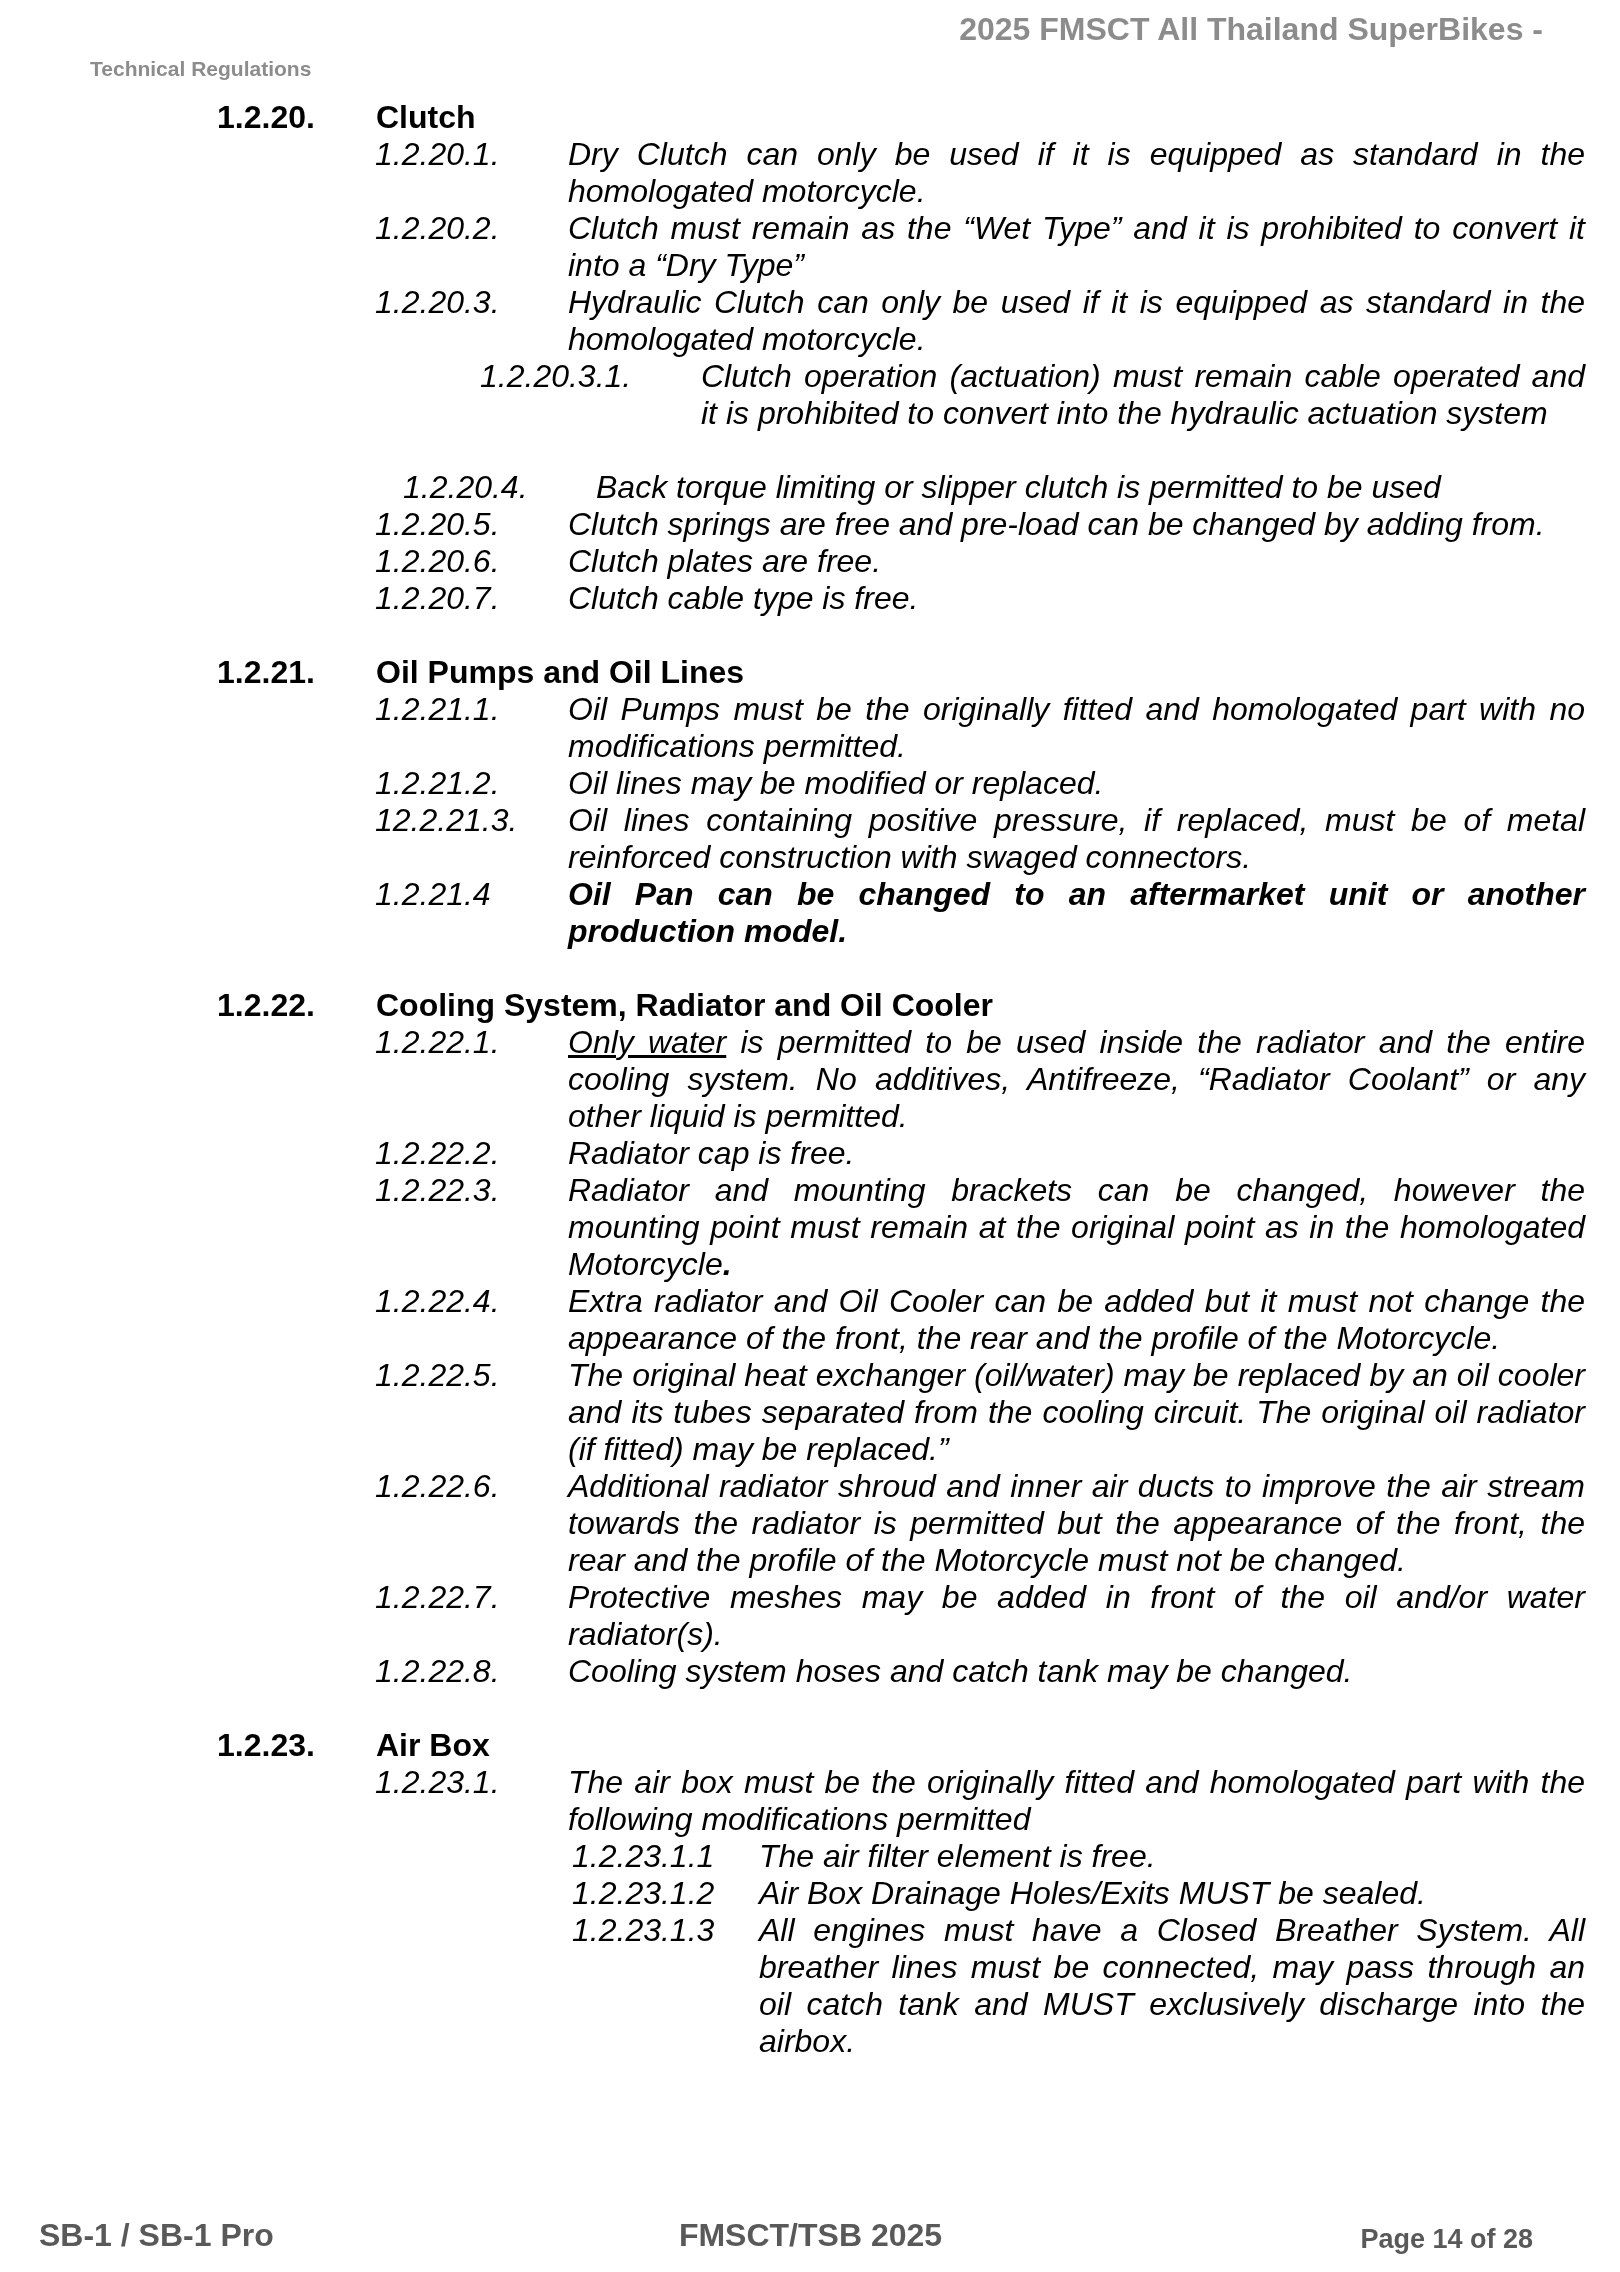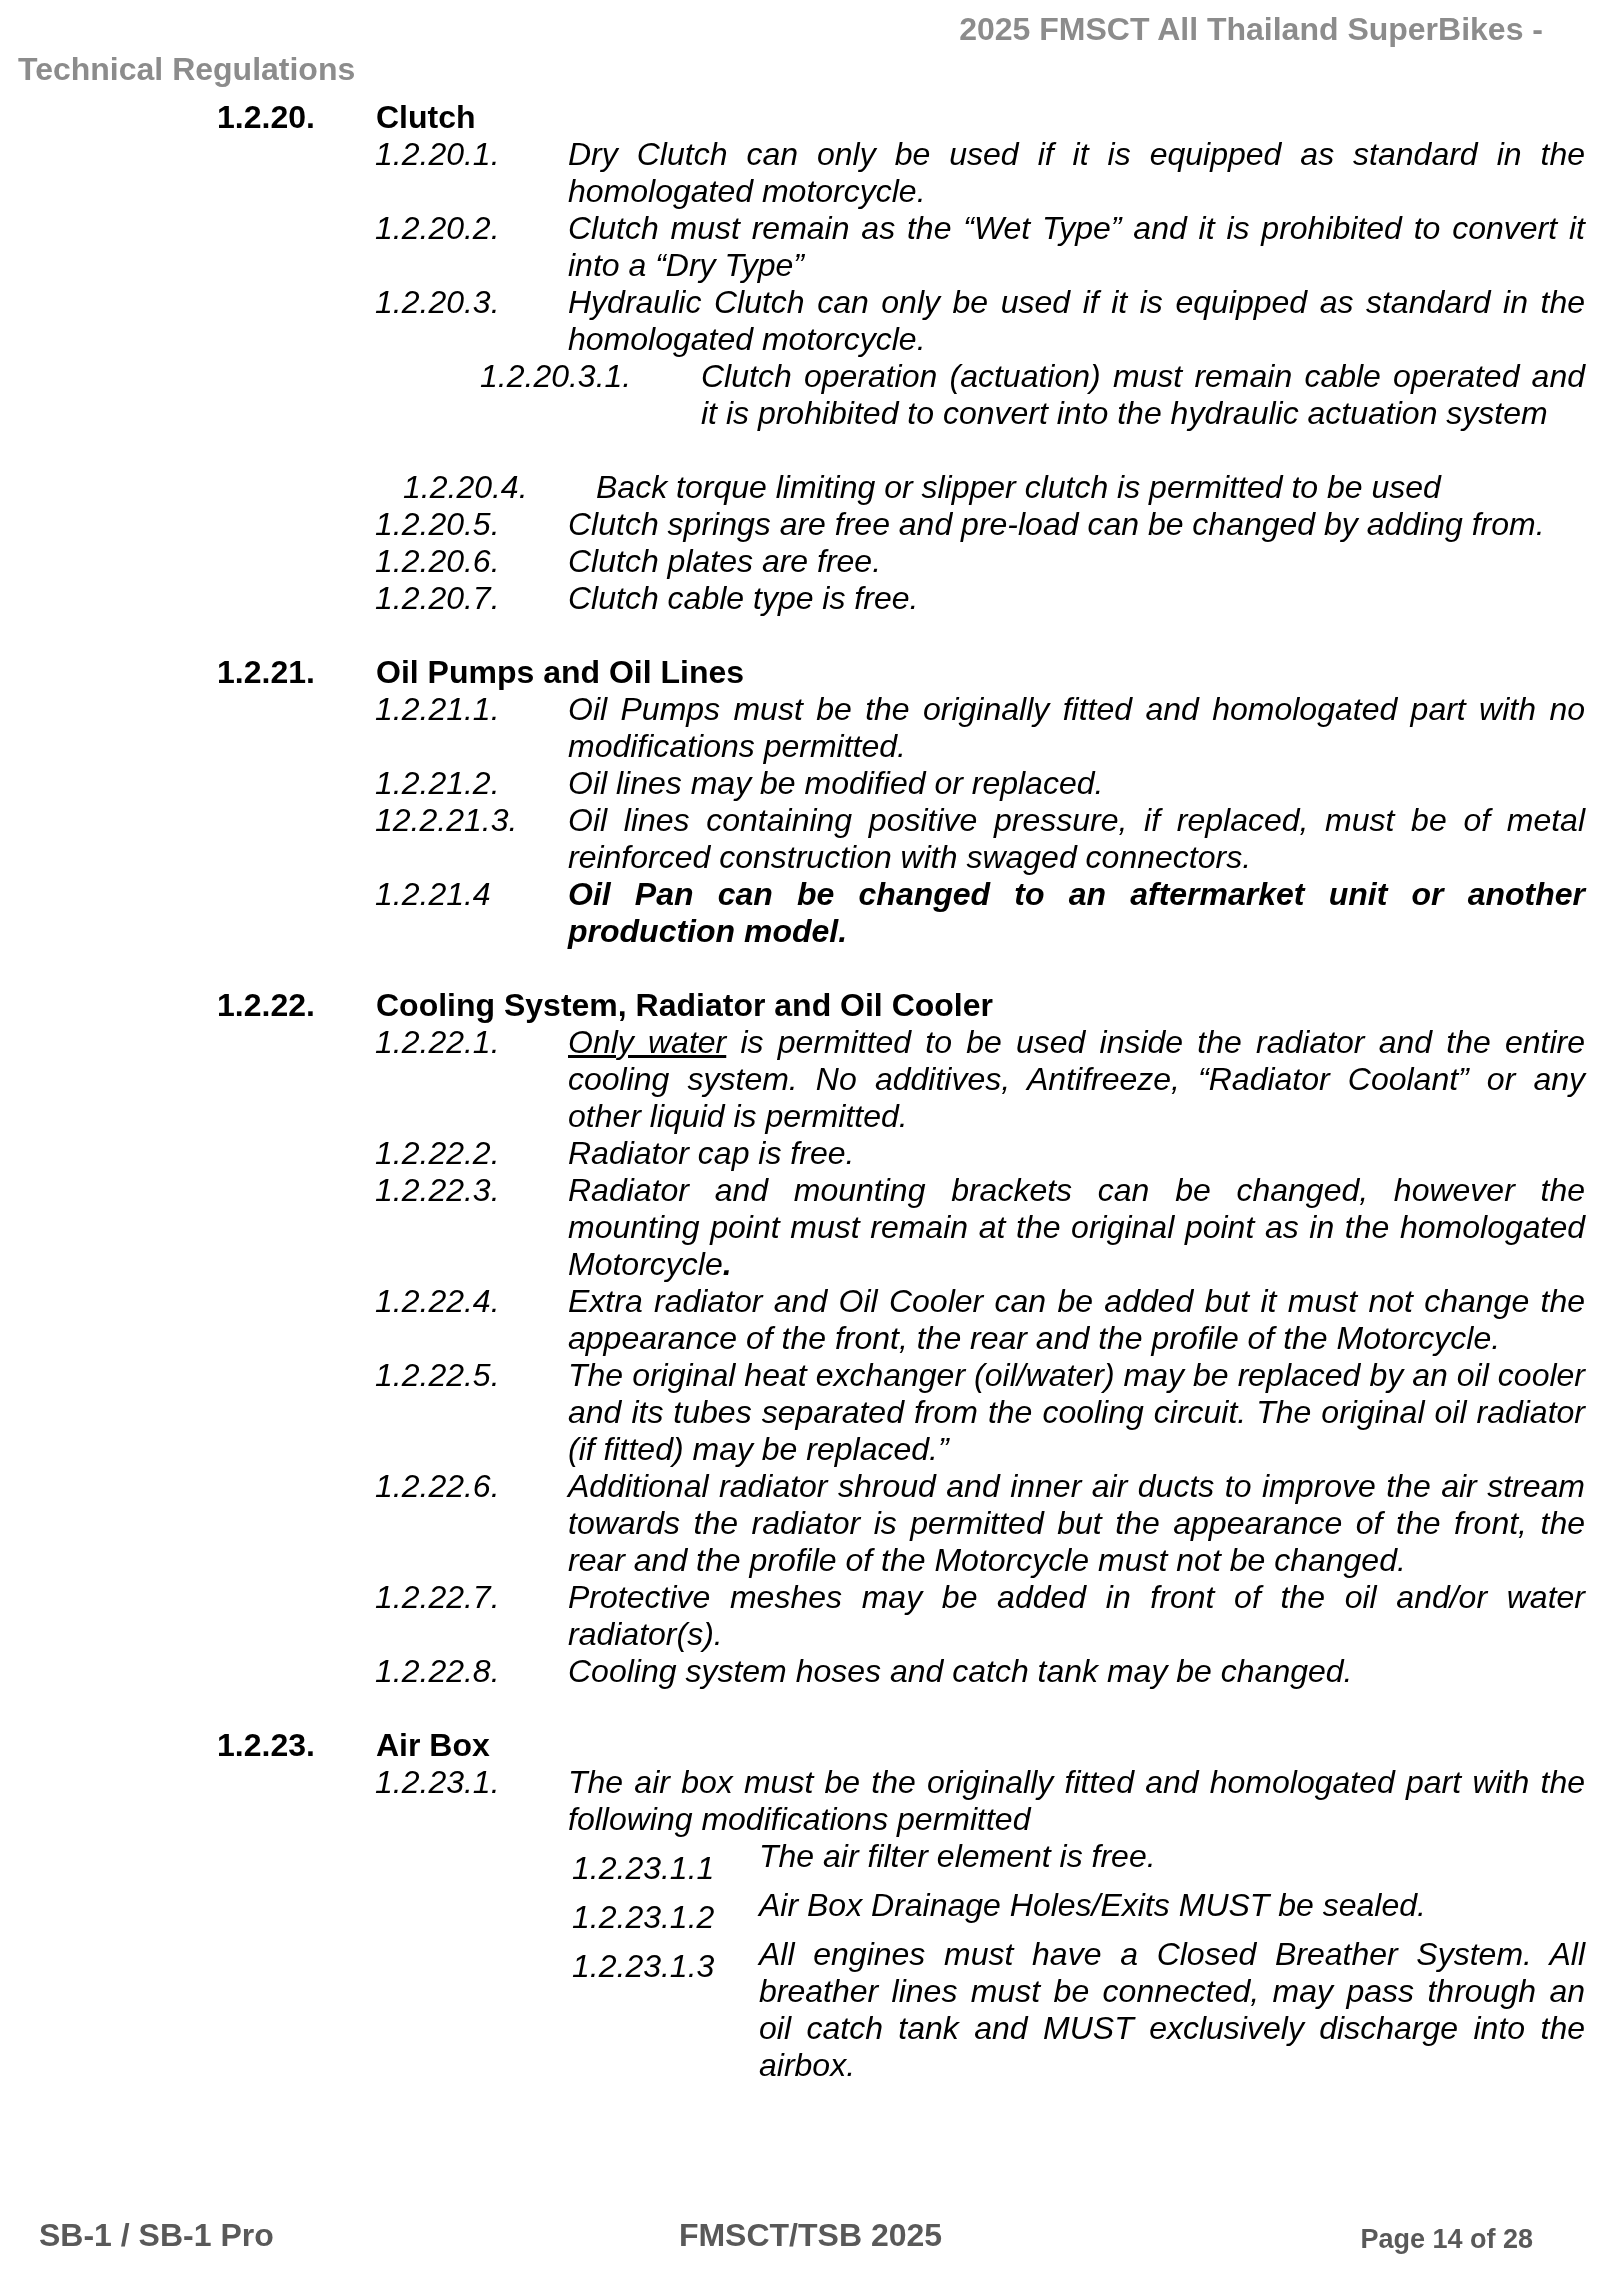--- a/index.html
+++ b/index.html
@@ -20,26 +20,27 @@
   .header .h-right {
     text-align: right;
     padding-right: 78px;
     color: var(--header_gray, #8c8c8c);
     font-weight: bold;
     font-size: 32px;
     line-height: 40px;
     white-space: nowrap;
   }
   .header .h-left {
-    padding-left: 18px;
+    padding-left: 54px;
     color: var(--header_gray, #8c8c8c);
     font-weight: bold;
-    font-size: 32px;
+    font-size: 21px;
     line-height: 40px;
     white-space: nowrap;
+    margin-left: 36px;
   }
   
   .content {
     margin-top: 10px;
     padding-right: 36px;
     font-size: 32px;
     line-height: 37px;
   }
   .section { margin-top: 37px; }
   .section:first-child { margin-top: 0; }
@@ -54,21 +55,21 @@
   .item .text {
     flex: 1 1 auto;
     margin: 0;
     text-align: justify;
   }
   .lvl2 { padding-left: 375px; }
   .lvl2 .num { width: 193px; }
   .lvl3 { padding-left: 480px; }
   .lvl3 .num { width: 221px; }
   .lvl4 { padding-left: 572px; }
-  .lvl4 .num { width: 187px; margin-top: 12px; }
+  .lvl4 .num { width: 187px; }
   .gap-before { margin-top: 37px; margin-left: 28px; }
   .b { font-weight: bold; }
   .u { text-decoration: underline; }
   
   .footer {
     position: absolute;
     left: 0;
     top: 2217px;
     width: 100%;
     color: var(--footer_gray, #595959);

